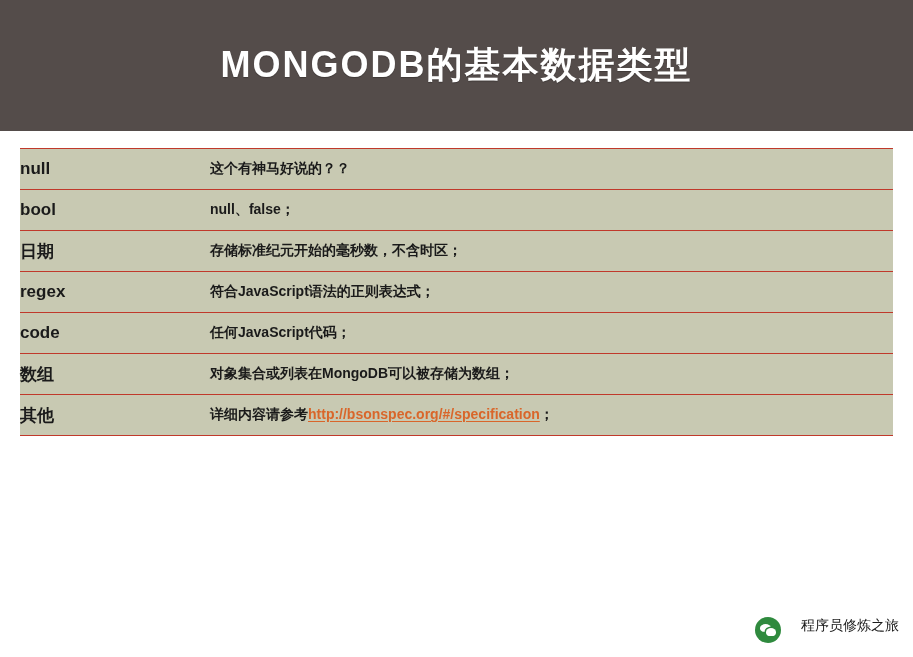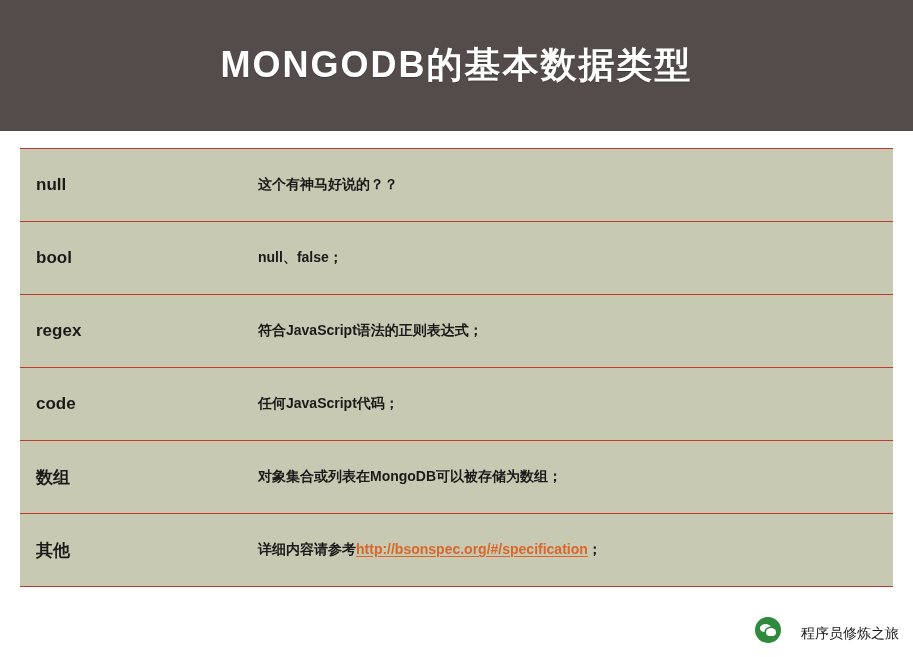--- a/index.html
+++ b/index.html
@@ -60,21 +60,21 @@
   }
   table.dtypes {
     border-collapse: collapse;
     width: 873px;
     table-layout: fixed;
     background: #c8c9b2;
   }
   table.dtypes td {
     border-top: 1.5px solid #c0392b;
     border-bottom: 1.5px solid #c0392b;
-    padding: 16px;
+    padding: 0;
     height: 40px;
     vertical-align: middle;
     background: #c8c9b2;
   }
   td.col-type {
     width: 190px;
     padding-left: 12px;
     font-size: 17px;
     font-weight: bold;
     color: #1a1a1a;
@@ -94,21 +94,21 @@
   .desc-link {
     color: #d9662a;
     text-decoration: underline;
     text-underline-offset: 2px;
   }
   .watermark {
     position: absolute;
     right: 14px;
     bottom: 14px;
     display: flex;
-    align-items: flex-end;
+    align-items: flex-start;
     gap: 20px;
     background: transparent;
   }
   .wechat-icon {
     width: 26px;
     height: 26px;
     border-radius: 50%;
     background: #2f8a3e;
     position: relative;
     display: inline-block;
@@ -157,20 +157,24 @@
         <tbody>
             <tr>
               <td class="col-type">null</td>
               <td class="col-desc"><span>这个有神马好说的？？</span></td>
             </tr>
             <tr>
               <td class="col-type">bool</td>
               <td class="col-desc"><span>null、false；</span></td>
             </tr>
             <tr>
+              <td class="col-type">日期</td>
+              <td class="col-desc"><span>存储标准纪元开始的毫秒数，不含时区；</span></td>
+            </tr>
+            <tr>
               <td class="col-type">regex</td>
               <td class="col-desc"><span>符合JavaScript语法的正则表达式；</span></td>
             </tr>
             <tr>
               <td class="col-type">code</td>
               <td class="col-desc"><span>任何JavaScript代码；</span></td>
             </tr>
             <tr>
               <td class="col-type">数组</td>
               <td class="col-desc"><span>对象集合或列表在MongoDB可以被存储为数组；</span></td>

